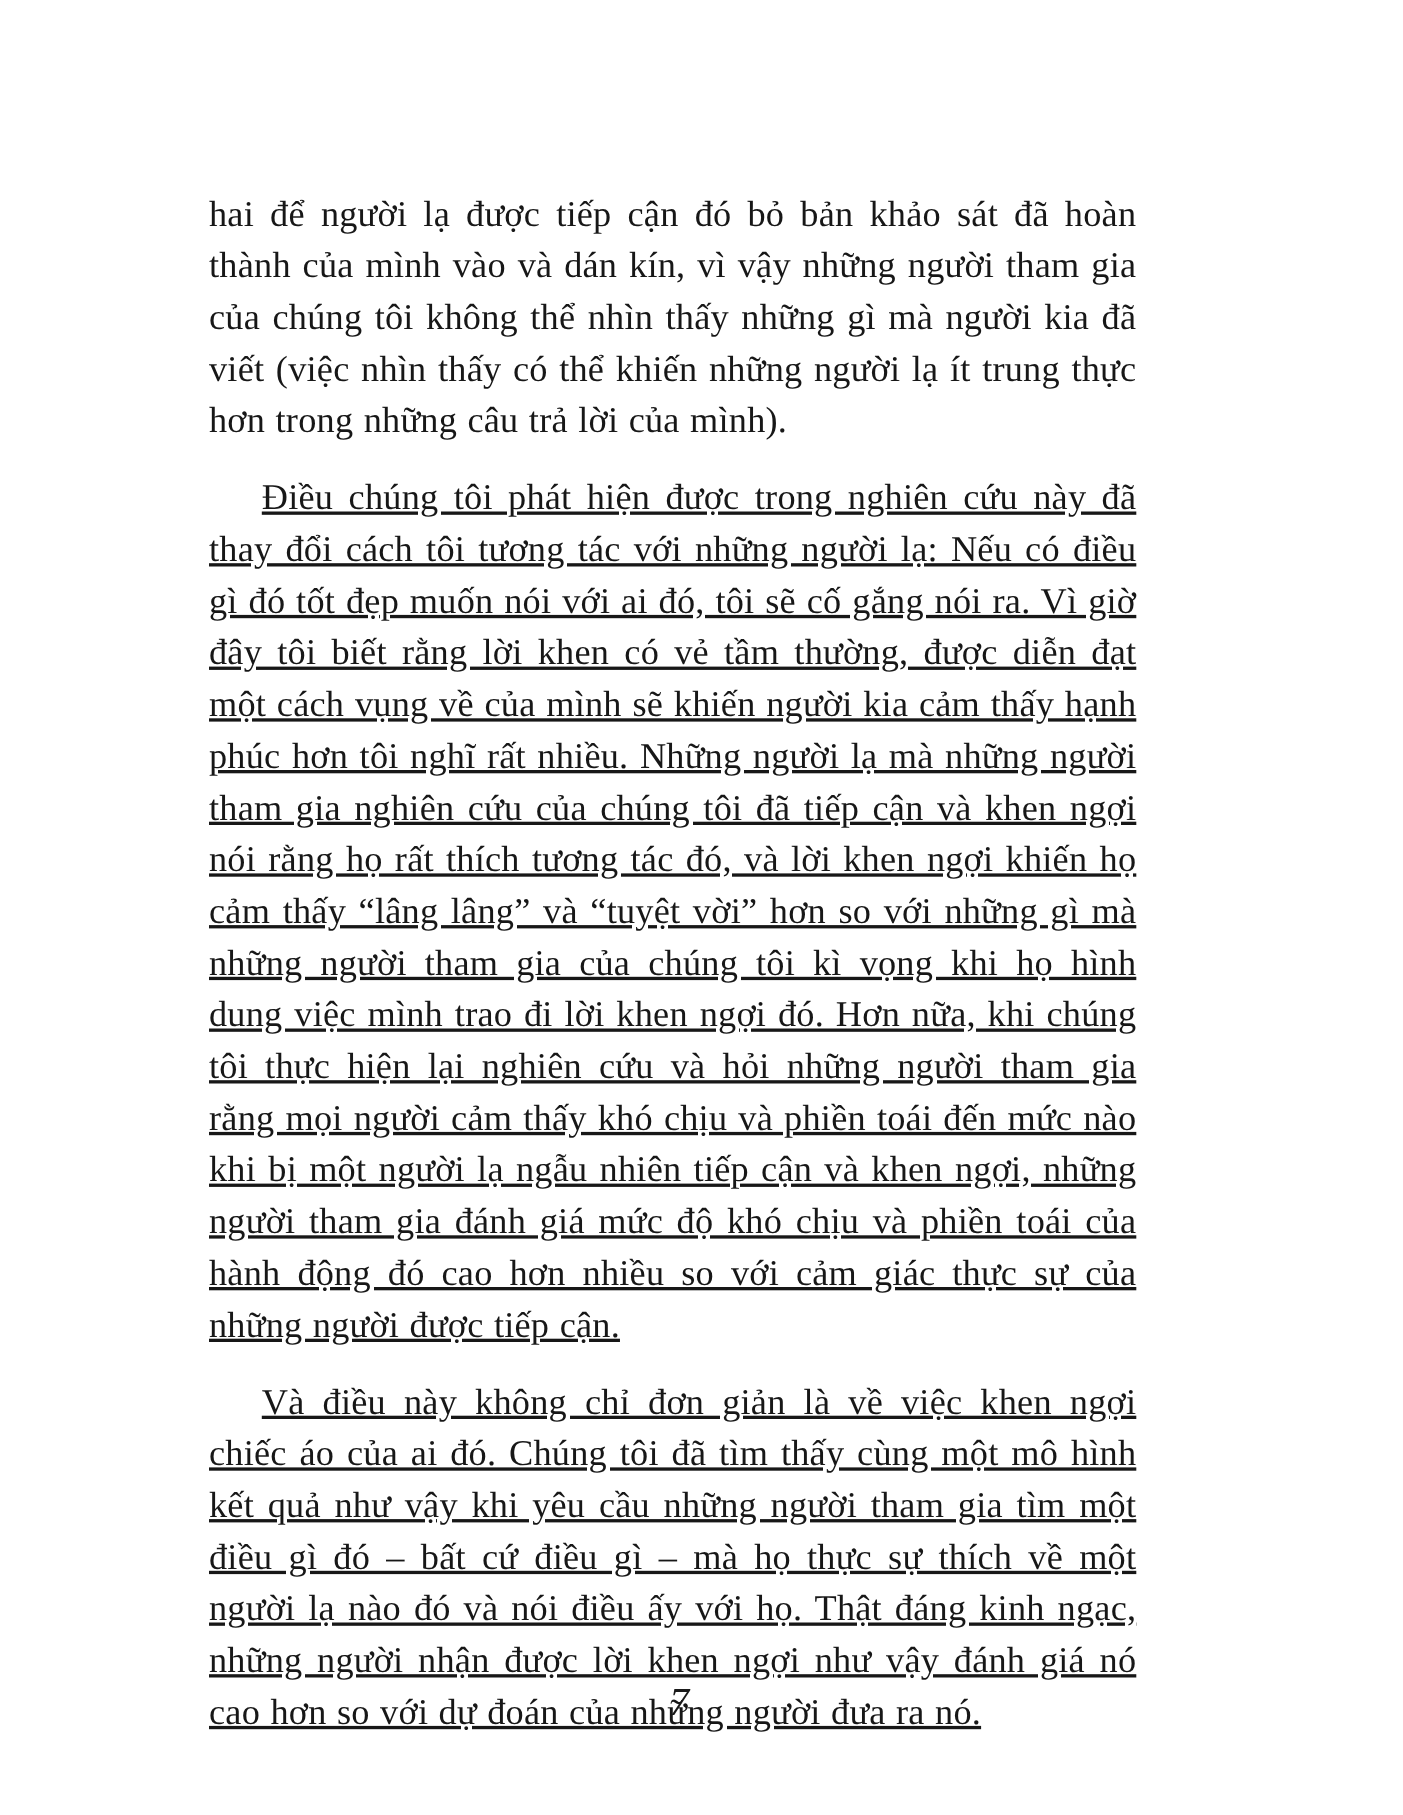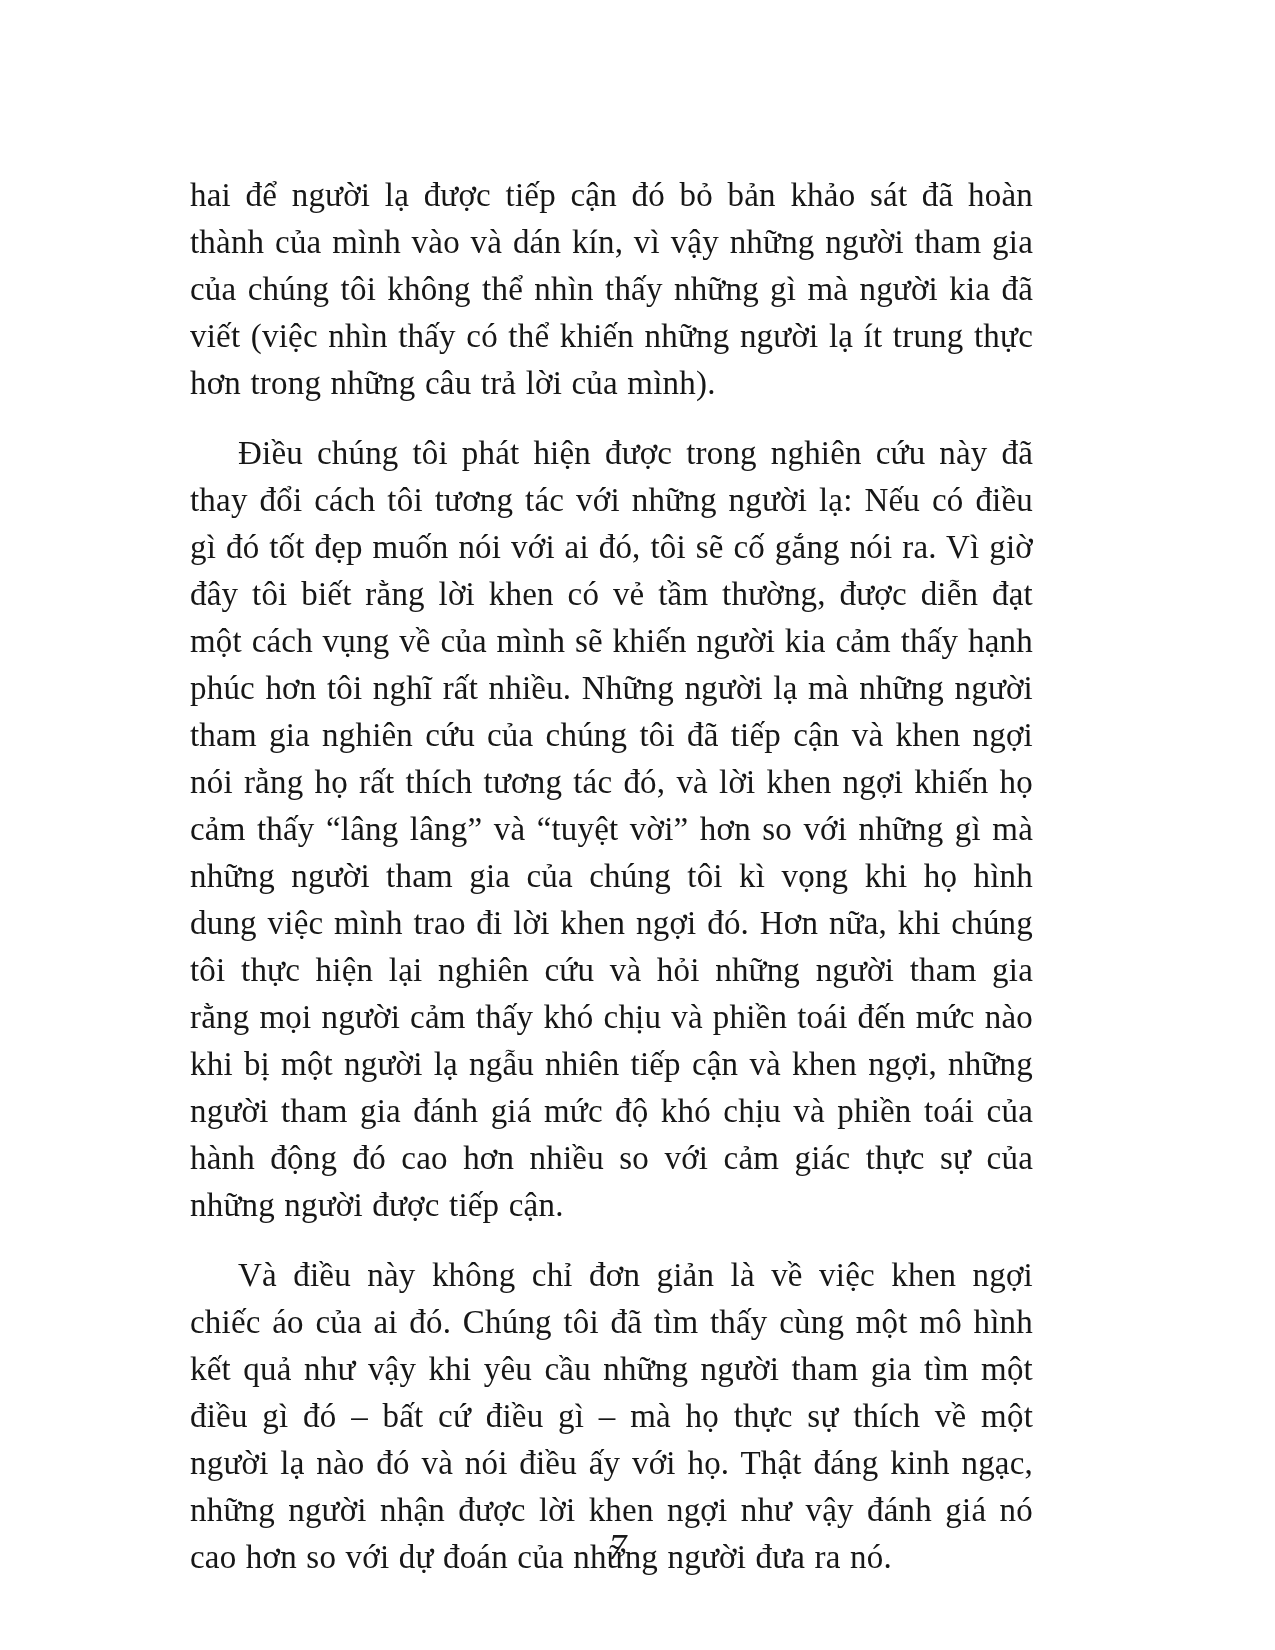--- a/index.html
+++ b/index.html
@@ -31,20 +31,21 @@
     font-size: 33px;
     line-height: 47px;
     text-align: justify;
     text-justify: inter-word;
     letter-spacing: 0.2px;
     word-spacing: 1px;
     color: #171717;
   }
   p.para.indent {
     text-indent: 48px;
+    text-decoration: underline;
   }
   .page-number {
     position: absolute;
     left: 190px;
     width: 855px;
     top: 1526px;
     text-align: center;
     font-size: 36px;
     font-style: italic;
     color: #1a1a1a;

